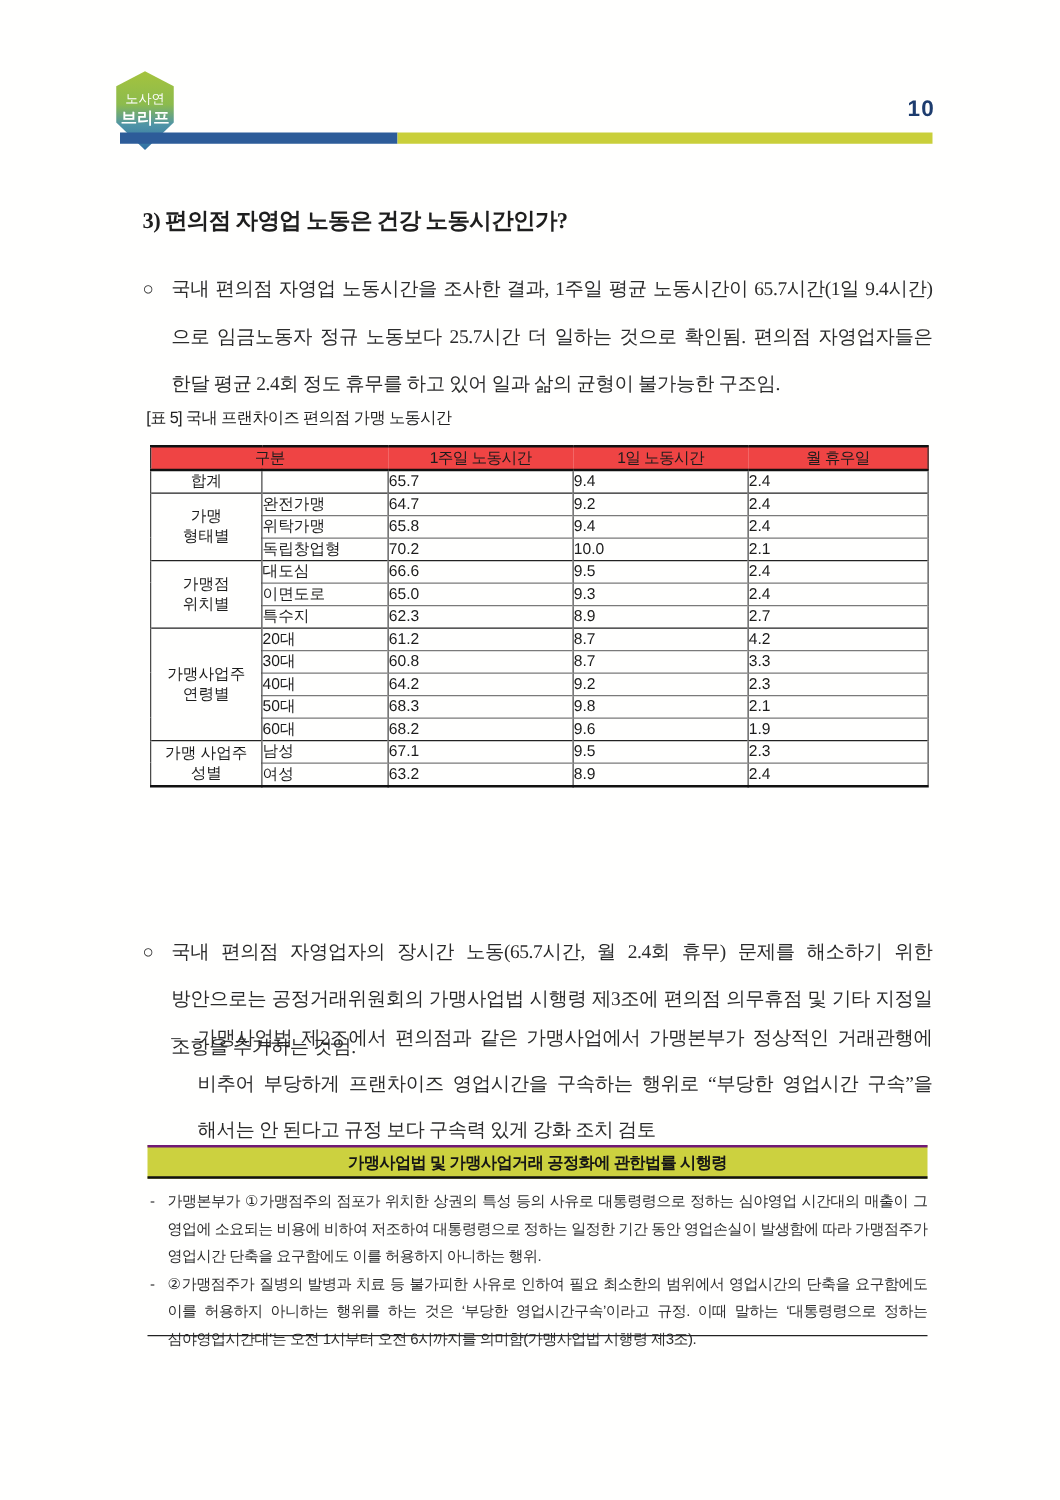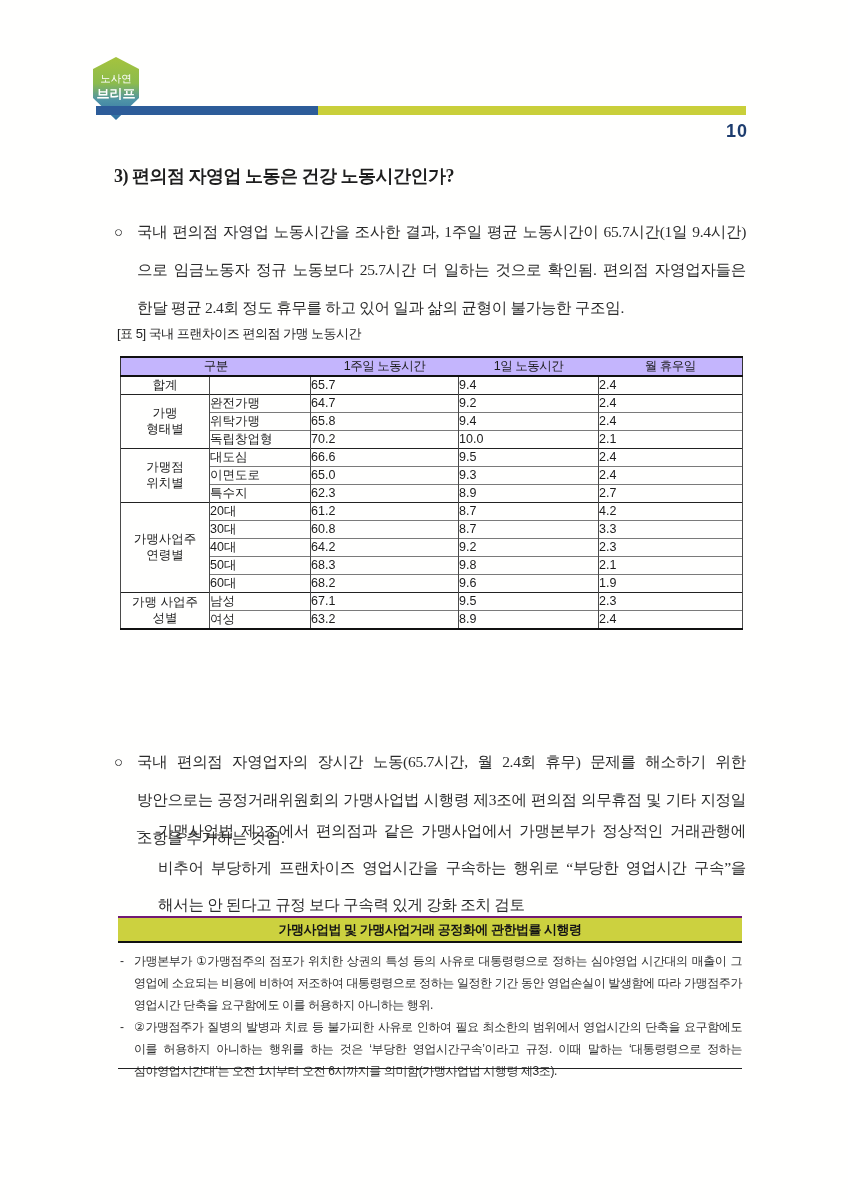--- a/index.html
+++ b/index.html
@@ -13,21 +13,20 @@
     font-family: "Liberation Serif", "DejaVu Serif", serif;
     color: #2b2b2b;
   }
   
   .logo { position: absolute; left: 90px; top: 56px; width: 52px; height: 68px; }
   .page-num {
     position: absolute; top: 77px; right: 100px; width: 60px;
     text-align: right; font-size: 18px; font-weight: bold;
     color: #1d3c6e; letter-spacing: 1px;
     font-family: "Liberation Sans", "DejaVu Sans", sans-serif;
-    margin-top: 44px;
   }
   .header-bar { position: absolute; left: 96px; top: 106px; width: 650px; height: 9px; display: flex; }
   .header-bar .seg-blue  { width: 222px; height: 100%; background: #2d5c99; }
   .header-bar .seg-green { flex: 1; height: 100%; background: #c9cf3a; }
   
   .h-sub {
     position: absolute; left: 114px; top: 164px; width: 640px;
     font-size: 18px; font-weight: bold; color: #1e1e1e; letter-spacing: -0.5px;
   }
   .para { display: flex; align-items: flex-start; }
@@ -47,21 +46,21 @@
     font-size: 12.5px; color: #1c1c1c;
     border-left: 1px solid #333; border-right: 1px solid #333;
     border-bottom: 2px solid #111;
   }
   table.data col.c1 { width: 89px; }
   table.data col.c2 { width: 101px; }
   table.data col.c3 { width: 148px; }
   table.data col.c4 { width: 140px; }
   table.data col.c5 { width: 144px; }
   table.data thead th {
-    background: #c4b5fd;
+    background: #ef4444;
     border-top: 2px solid #111; border-bottom: 2px solid #111;
     height: 16px; font-weight: normal; letter-spacing: -0.5px;
   }
   table.data td { height: 18px; padding: 0; border-left: 1px solid #4a4a4a; border-right: 1px solid #4a4a4a; }
   table.data tbody { border-top: 1.5px solid #222; }
   table.data tbody tr + tr td { border-top: 1px solid #7a7a7a; }
   table.data td.grp { text-align: center; white-space: pre-line; line-height: 16px; vertical-align: middle; }
   table.data td.sub { text-align: left; }
   table.data td.num { text-align: left; padding-right: 10px; }
   

